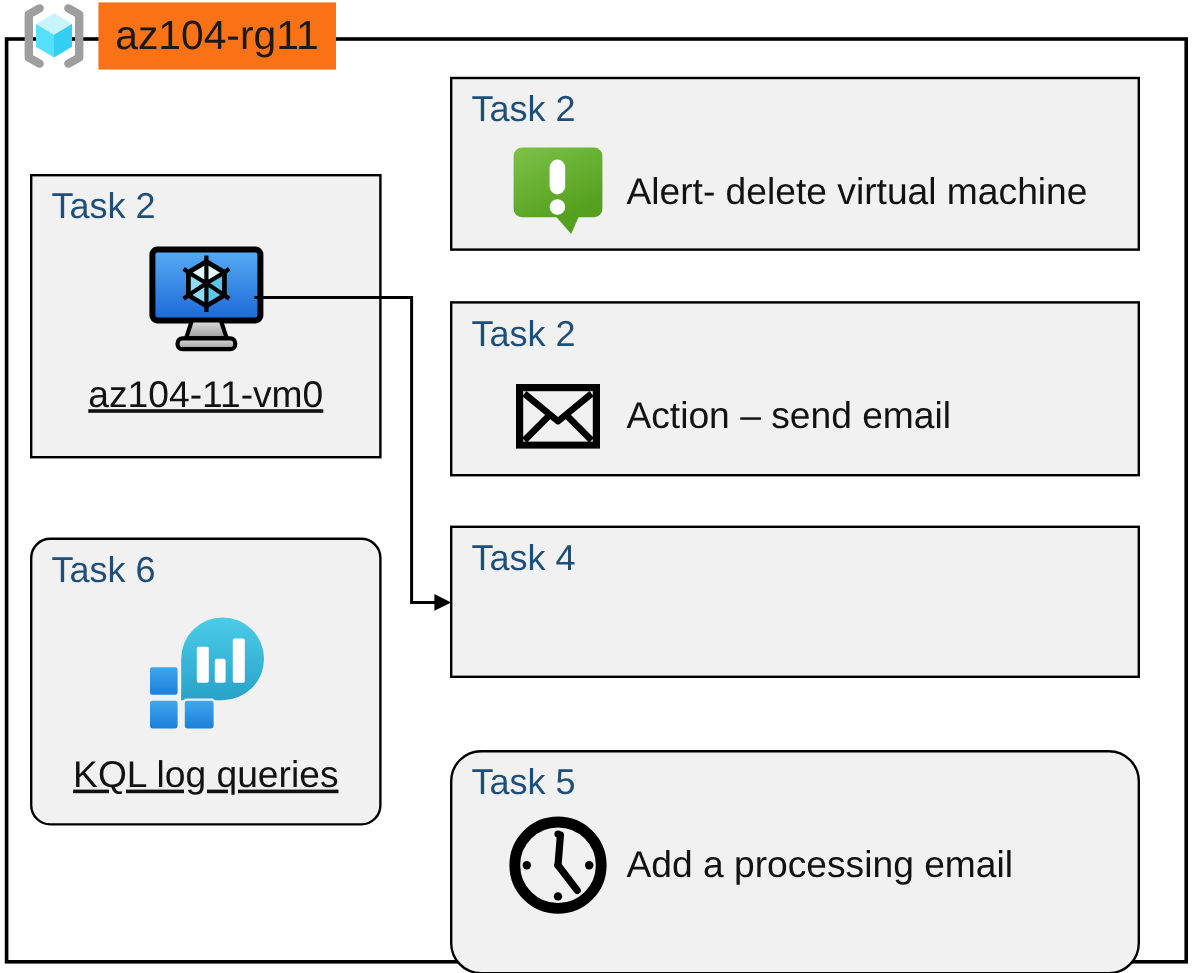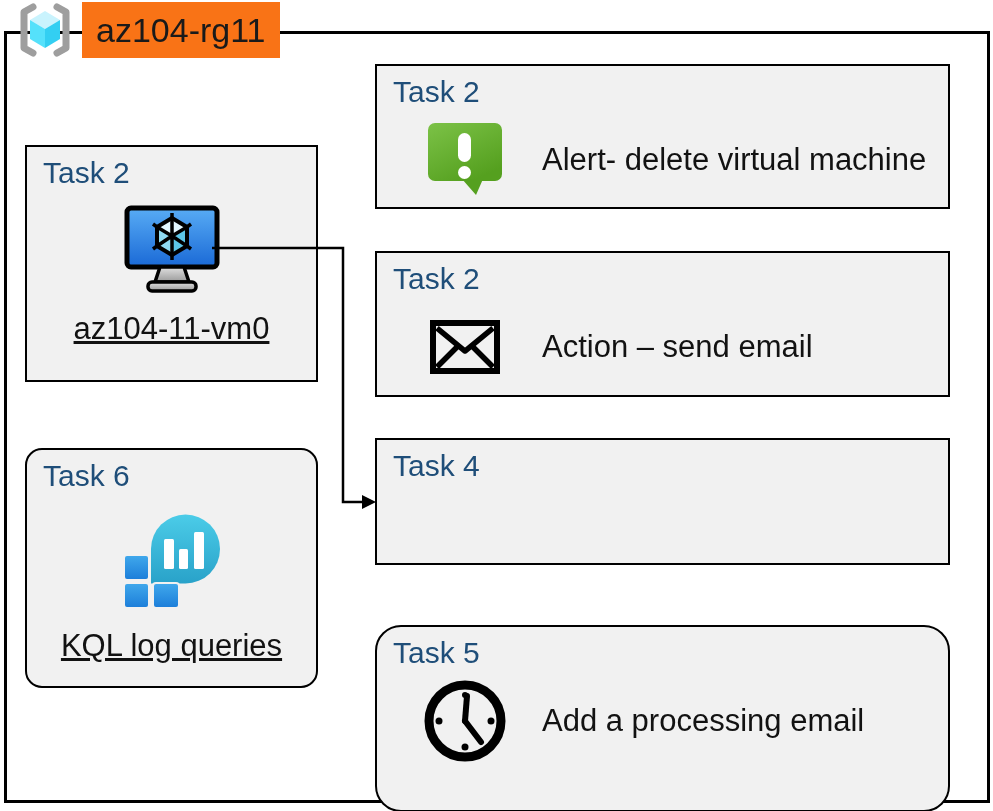--- a/index.html
+++ b/index.html
@@ -22,21 +22,21 @@
 
   #task1{left:25px;top:145px;width:293px;height:237px;}
   #task2{left:375px;top:64px;width:575px;height:145px;}
   #task3{left:375px;top:251px;width:575px;height:146px;}
   #task4{left:375px;top:438px;width:575px;height:127px;}
   #task5{left:375px;top:625px;width:575px;height:187px;border-radius:26px;}
   #task6{left:25px;top:448px;width:293px;height:240px;border-radius:17px;}
 
   
   .task-row{position:absolute;left:40px;right:8px;top:48px;height:92px;
-            display:flex;align-items:center;gap:20px;}
+            display:flex;align-items:center;}
   .icon-slot{flex:0 0 95px;width:95px;display:flex;justify-content:center;align-items:center;}
   .task-text{font-size:31px;color:#121212;margin-left:10px;white-space:nowrap;}
 
   
   .center-icon{position:absolute;left:0;width:100%;display:flex;justify-content:center;}
   #task1 .center-icon{top:58px;}
   #task6 .center-icon{top:60px;}
   .center-caption{position:absolute;left:0;width:100%;text-align:center;
                   font-size:31px;color:#121212;white-space:nowrap;text-decoration:underline;}
   #task1 .center-caption{top:164px;}

